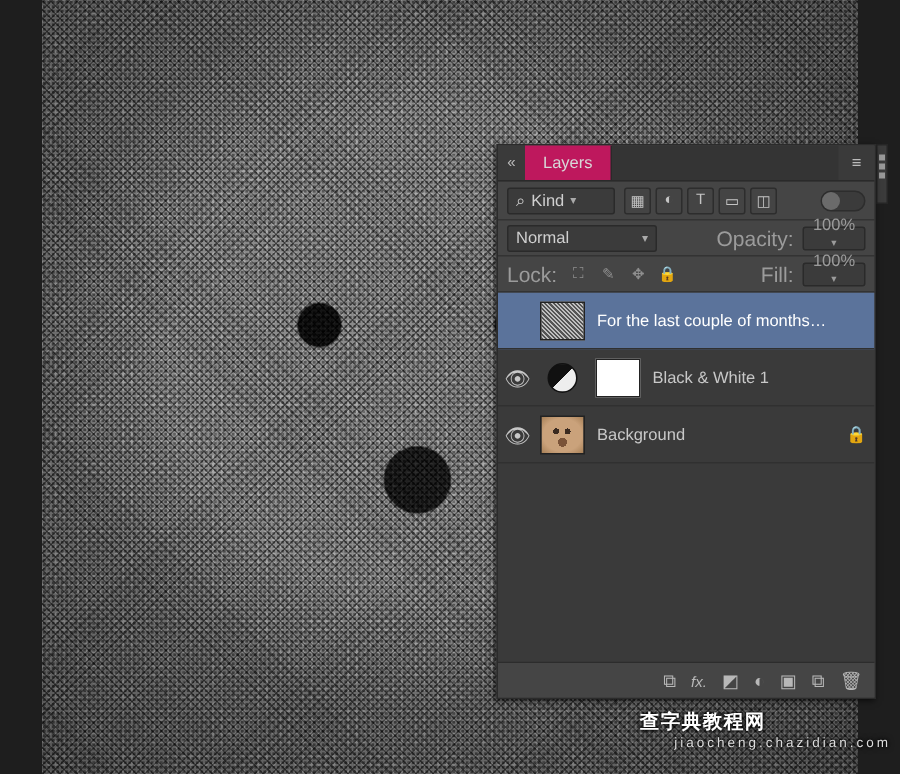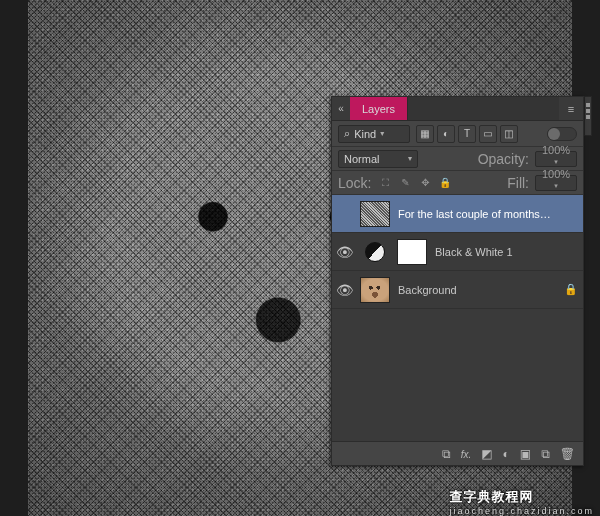--- a/index.html
+++ b/index.html
@@ -54,21 +54,21 @@
   .filter-row { height:26px; display:flex; align-items:center; gap:6px; padding:0 6px; border-bottom:1px solid #333; }
   .dropdown { height:18px; background:#3b3b3b; border:1px solid #2a2a2a; display:flex; align-items:center; padding:0 5px; gap:4px; color:#d0d0d0; border-radius:2px; }
   .dropdown .caret { font-size:8px; color:#aaa; }
   .filter-row .kind-dd { width:72px; }
   .filter-icons { display:flex; gap:3px; }
   .ficon { width:18px; height:18px; background:#444; border:1px solid #2d2d2d; display:flex; align-items:center; justify-content:center; font-size:10px; color:#c4c4c4; border-radius:2px; cursor:pointer; }
   .pill-toggle { margin-left:auto; width:30px; height:14px; border:1px solid #2d2d2d; border-radius:7px; background:#3b3b3b; position:relative; cursor:pointer; }
   .pill-toggle::after { content:""; position:absolute; width:12px; height:12px; background:#6b6b6b; border-radius:50%; top:0; left:0; }
 
   .row2, .row3 { height:24px; display:flex; align-items:center; gap:6px; padding:0 6px; border-bottom:1px solid #333; color:#9b9b9b; }
-  .row2 .blend-dd { width:80px; }
+  .row2 .blend-dd { width:100px; }
   .mini-label { font-size:14px; }
   .pct-box { width:42px; height:16px; background:#3b3b3b; border:1px solid #2a2a2a; display:flex; align-items:center; justify-content:flex-end; padding:0 3px; gap:2px; color:#9b9b9b; border-radius:2px;flex-direction:column; }
   .pct-box .caret { font-size:7px; }
   .spacer { flex:1; }
   .lock-icons { display:flex; gap:4px; }
   .licon { width:16px; height:16px; display:flex; align-items:center; justify-content:center; font-size:10px; color:#8f8f8f; }
 
   .layers-list { flex:1; background:#3a3a3a; overflow:auto; }
   .layer-row { height:38px; display:flex; align-items:center; border-bottom:1px solid #303030; }
   .layer-row.selected { background:#5b739b; color:#fff; }
@@ -99,24 +99,24 @@
   .panel-footer .fbtn { cursor:pointer; }
 
   
   .flyout-marker {
     position:absolute; top:96px; left:584px; width:8px; height:40px; background:#3b3b3b; border:1px solid #262626;
   }
   .flyout-marker::before{ content:""; display:block; width:4px; height:4px; background:#999; margin:6px auto 2px; }
   .flyout-marker::after{ content:""; display:block; width:4px; height:4px; background:#999; margin:2px auto; box-shadow:0 6px 0 #999; }
 
   .watermark {
-    position:absolute; right:6px; bottom:0; font-size:13px; color:#fff;
+    position:absolute; right:6px; bottom:16px; font-size:13px; color:#fff;
     text-shadow:0 0 4px #000, 0 0 2px #000; letter-spacing:1px; font-weight:600;
   }
-  .watermark .sub { display:block; font-size:9px; font-weight:400; letter-spacing:2px; color:#ddd; }
+  .watermark .sub { display:block; font-size:9px; font-weight:400; letter-spacing:2px; color:#ddd;padding-left:23px; }
 </style>
 </head>
 <body>
 
 <div class="left-bar"></div>
 <div class="canvas-area"></div>
 <div class="right-bar"></div>
 
 <div class="flyout-marker"></div>
 

